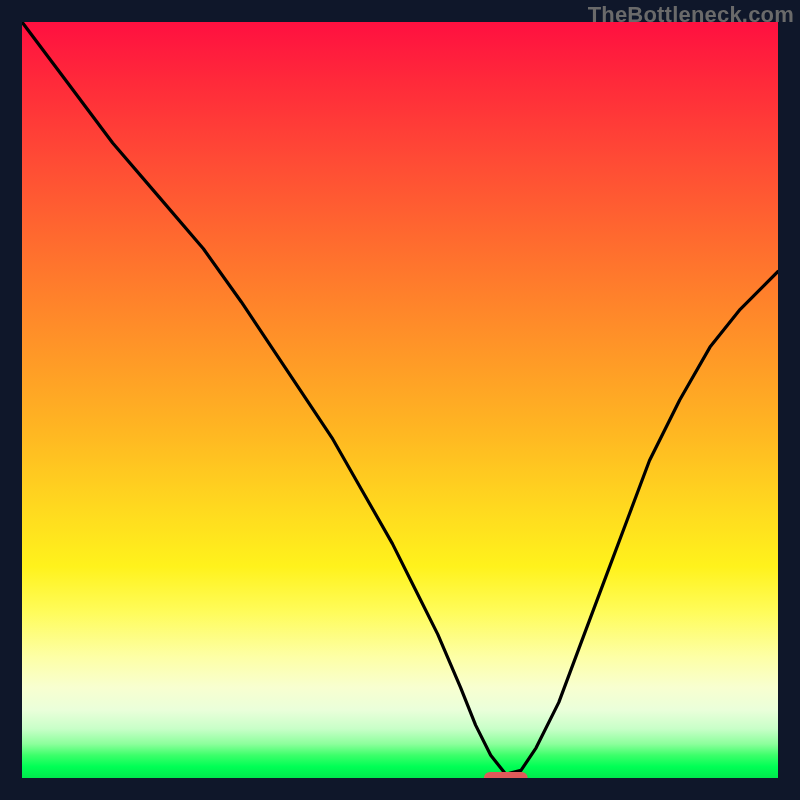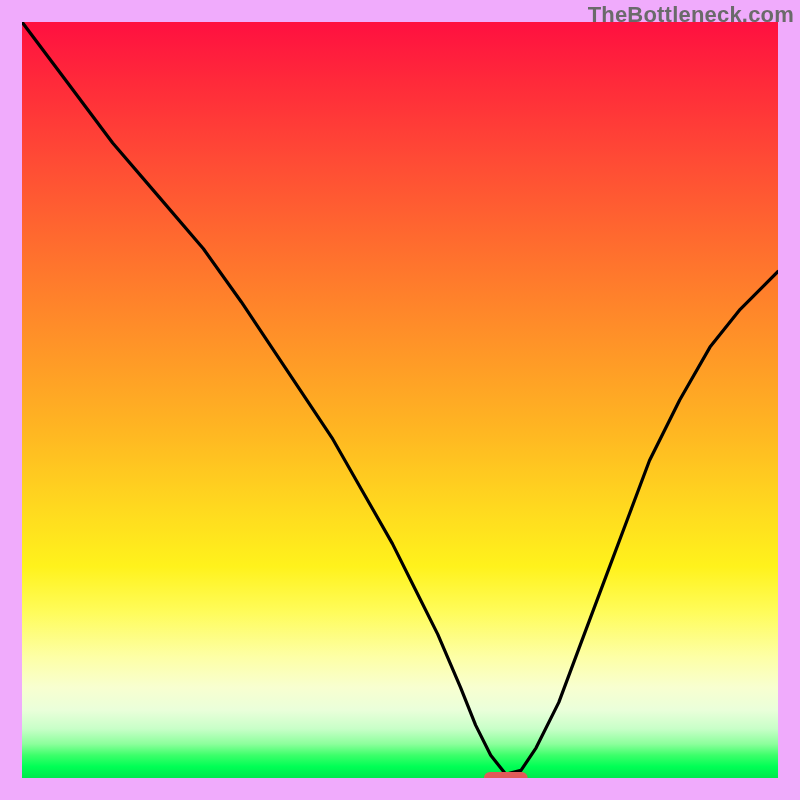--- a/index.html
+++ b/index.html
@@ -8,21 +8,21 @@
     width: 800px;
     height: 800px;
     overflow: hidden;
     background: #000;
     font-family: Arial, Helvetica, sans-serif;
   }
   .frame {
     position: relative;
     width: 800px;
     height: 800px;
-    background: #f0abfc;
+    background: #0f172a;
   }
   .plot-area {
     position: absolute;
     left: 22px;
     top: 22px;
     width: 756px;
     height: 756px;
     background: linear-gradient(to bottom,
       #ff1040 0%,
       #ff2a3a 8%,

